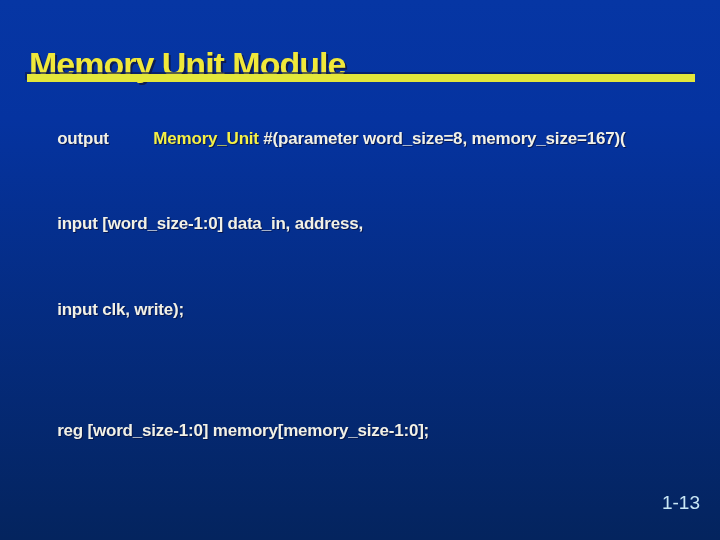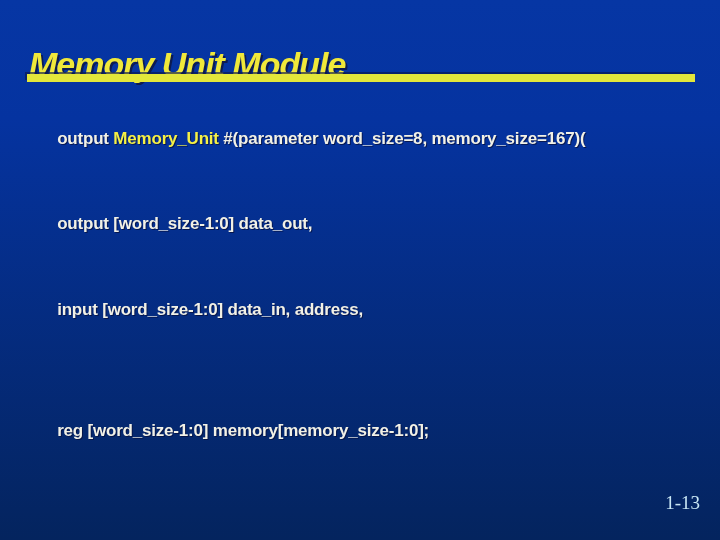--- a/index.html
+++ b/index.html
@@ -14,21 +14,20 @@
   .slide-title {
     position: absolute;
     left: 29px;
     top: 22px;
     font-size: 34px;
     font-weight: bold;
     letter-spacing: -1px;
     color: #f0e83a;
     text-shadow: 2px 2px 0 #0d1b52;
     white-space: nowrap;
-    font-style: italic;
   }
   .title-rule {
     position: absolute;
     left: 27px;
     top: 74px;
     width: 668px;
     height: 8px;
     background: #e3e73a;
     box-shadow: -2px -2px 0 rgba(10, 25, 80, 0.65);
   }
@@ -37,49 +36,49 @@
     left: 30px;
     top: 96px;
     font-size: 17px;
     font-weight: bold;
     letter-spacing: -0.2px;
     line-height: 28.6px;
     color: #f2f1e6;
     text-shadow: 1px 1px 0 rgba(8, 18, 62, 0.8);
   }
   .code-line { white-space: pre; }
-  .code-line .hl { color: #f5f046; }
+  .code-line .hl { color: #f5f046; margin-left: 40px; }
   .code-line.gap-before-reg { margin-top: 35px; }
   .page-number {
     position: absolute;
     right: 20px;
     bottom: 26px;
-    font-family: Liberation Serif, serif;
+    font-family: Liberation Sans, sans-serif;
     font-size: 19px;
     color: #c9e7f5;
   }
 </style>
 </head>
 <body>
 
 <div class="slide">
 
   <h1 class="slide-title">Memory Unit Module</h1>
 
   <div class="title-rule"></div>
 
   <div class="code">
     <div class="code-line">
       <span>output </span><span class="hl">Memory_Unit</span><span> #(parameter word_size=8, memory_size=167)(</span>
     </div>
     <div class="code-line">
-      <span>output [word_size-1:0] data_out,</span>
+      <span>input [word_size-1:0] data_in, address,</span>
     </div>
     <div class="code-line">
-      <span>input [word_size-1:0] data_in, address,</span>
+      <span>input clk, write);</span>
     </div>
     <div class="code-line gap-before-reg">
       <span>reg [word_size-1:0] memory[memory_size-1:0];</span>
     </div>
 
   </div>
 
   <div class="page-number">1-13</div>
 
 </div>

